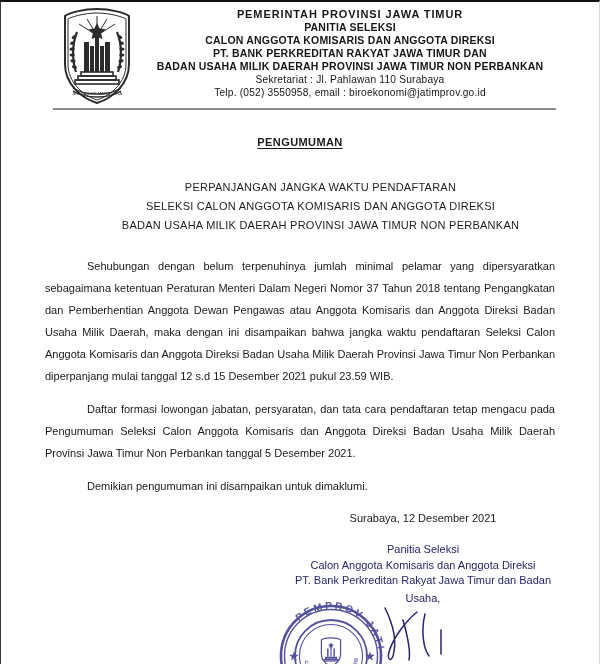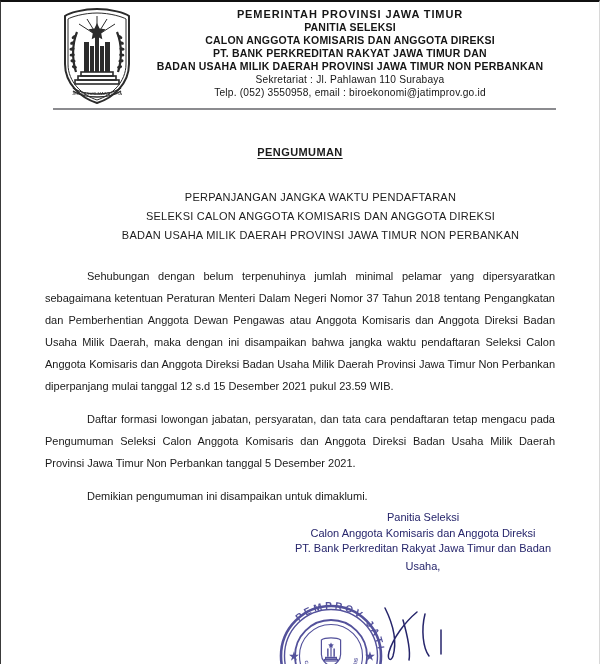--- a/index.html
+++ b/index.html
@@ -56,21 +56,21 @@
     position: absolute;
     left: 52px;
     top: 106px;
     width: 503px;
     height: 2px;
     background: #8b8b8f;
   }
 
   
   .announce {
-    margin-top: 38px;
+    margin-top: 28px;
     text-align: center;
     font-weight: bold;
     font-size: 11px;
     letter-spacing: .4px;
     text-decoration: underline;
     text-underline-offset: 2px;
   }
   .subject {
     margin-top: 30px;
     text-align: center;
@@ -228,20 +228,21 @@
     <div class="sl">BADAN USAHA MILIK DAERAH PROVINSI JAWA TIMUR NON PERBANKAN</div>
   </div>
 
   <div class="body">
     <p>Sehubungan dengan belum terpenuhinya jumlah minimal pelamar yang dipersyaratkan sebagaimana ketentuan Peraturan Menteri Dalam Negeri Nomor 37 Tahun 2018 tentang Pengangkatan dan Pemberhentian Anggota Dewan Pengawas atau Anggota Komisaris dan Anggota Direksi Badan Usaha Milik Daerah, maka dengan ini disampaikan bahwa jangka waktu pendaftaran Seleksi Calon Anggota Komisaris dan Anggota Direksi Badan Usaha Milik Daerah Provinsi Jawa Timur Non Perbankan diperpanjang mulai tanggal 12 s.d 15 Desember 2021 pukul 23.59 WIB.</p>
     <p>Daftar formasi lowongan jabatan, persyaratan, dan tata cara pendaftaran tetap mengacu pada Pengumuman Seleksi Calon Anggota Komisaris dan Anggota Direksi Badan Usaha Milik Daerah Provinsi Jawa Timur Non Perbankan tanggal 5 Desember 2021.</p>
     <p class="last">Demikian pengumuman ini disampaikan untuk dimaklumi.</p>
   </div>
 
   <div class="sign-block">
+    <div class="sign-place">Surabaya, 12 Desember 2021</div>
     <div class="sign-line">Panitia Seleksi</div>
     <div class="sign-line">Calon Anggota Komisaris dan Anggota Direksi</div>
     <div class="sign-line">PT. Bank Perkreditan Rakyat Jawa Timur dan Badan</div>
     <div class="sign-role">Usaha,</div>
   </div>
 
   <div class="stamp">
     <svg viewBox="0 0 124 124" xmlns="http://www.w3.org/2000/svg">
       <defs>
         <path id="ringTop" d="M 62 62 m -47 0 a 47 47 0 1 1 94 0" fill="none"></path>

